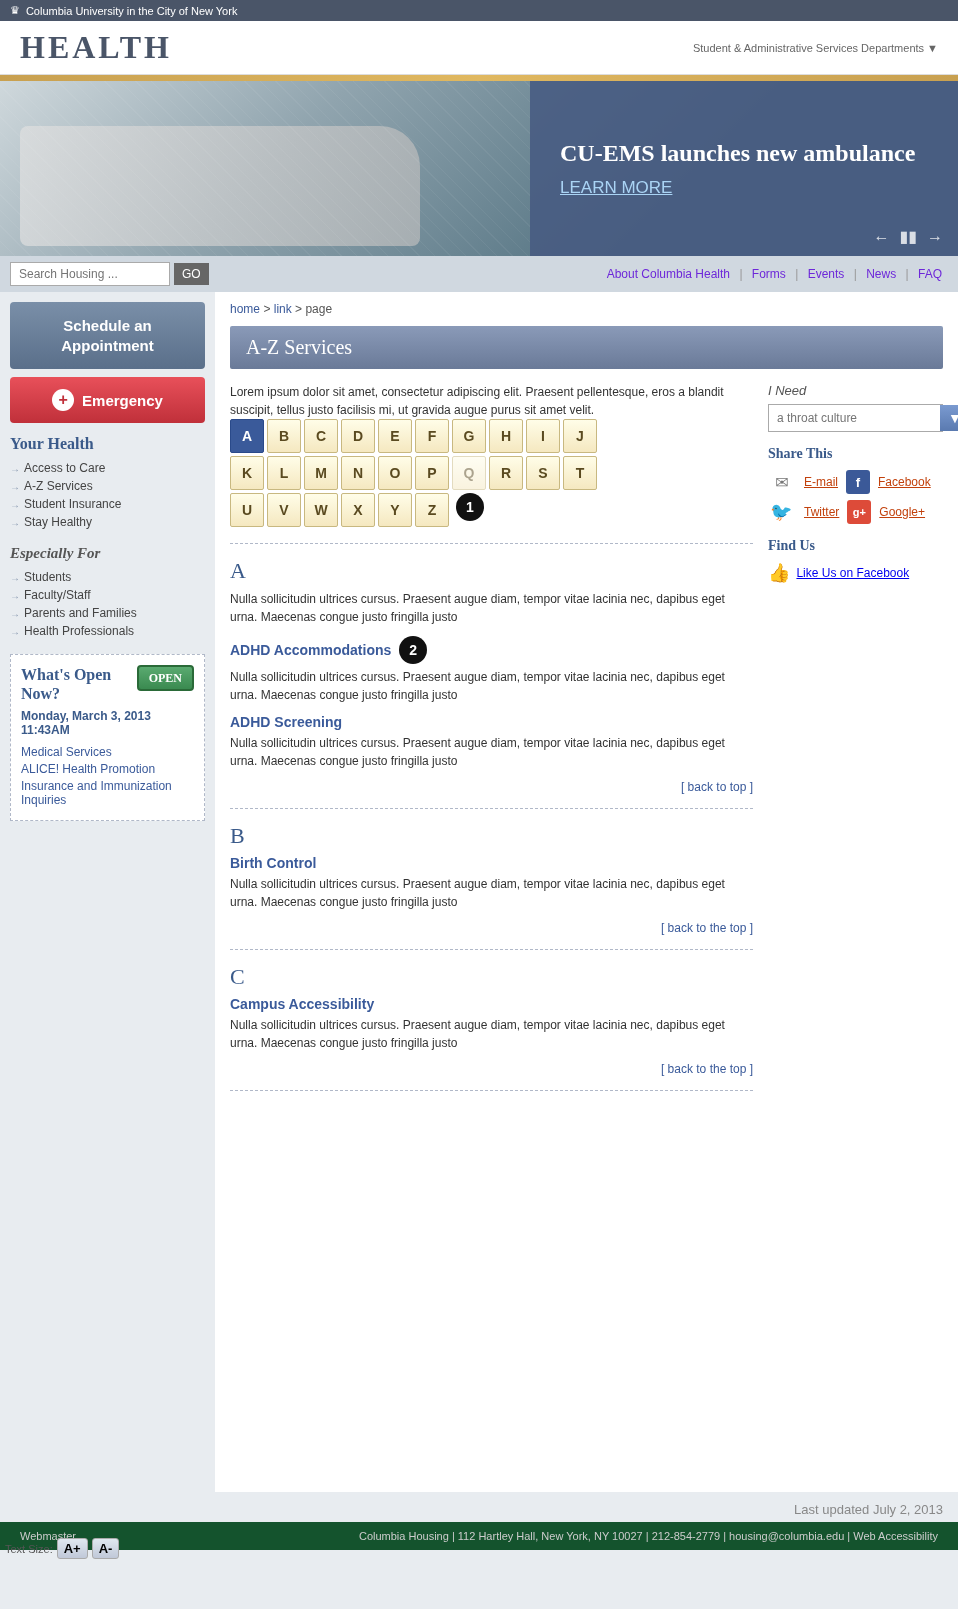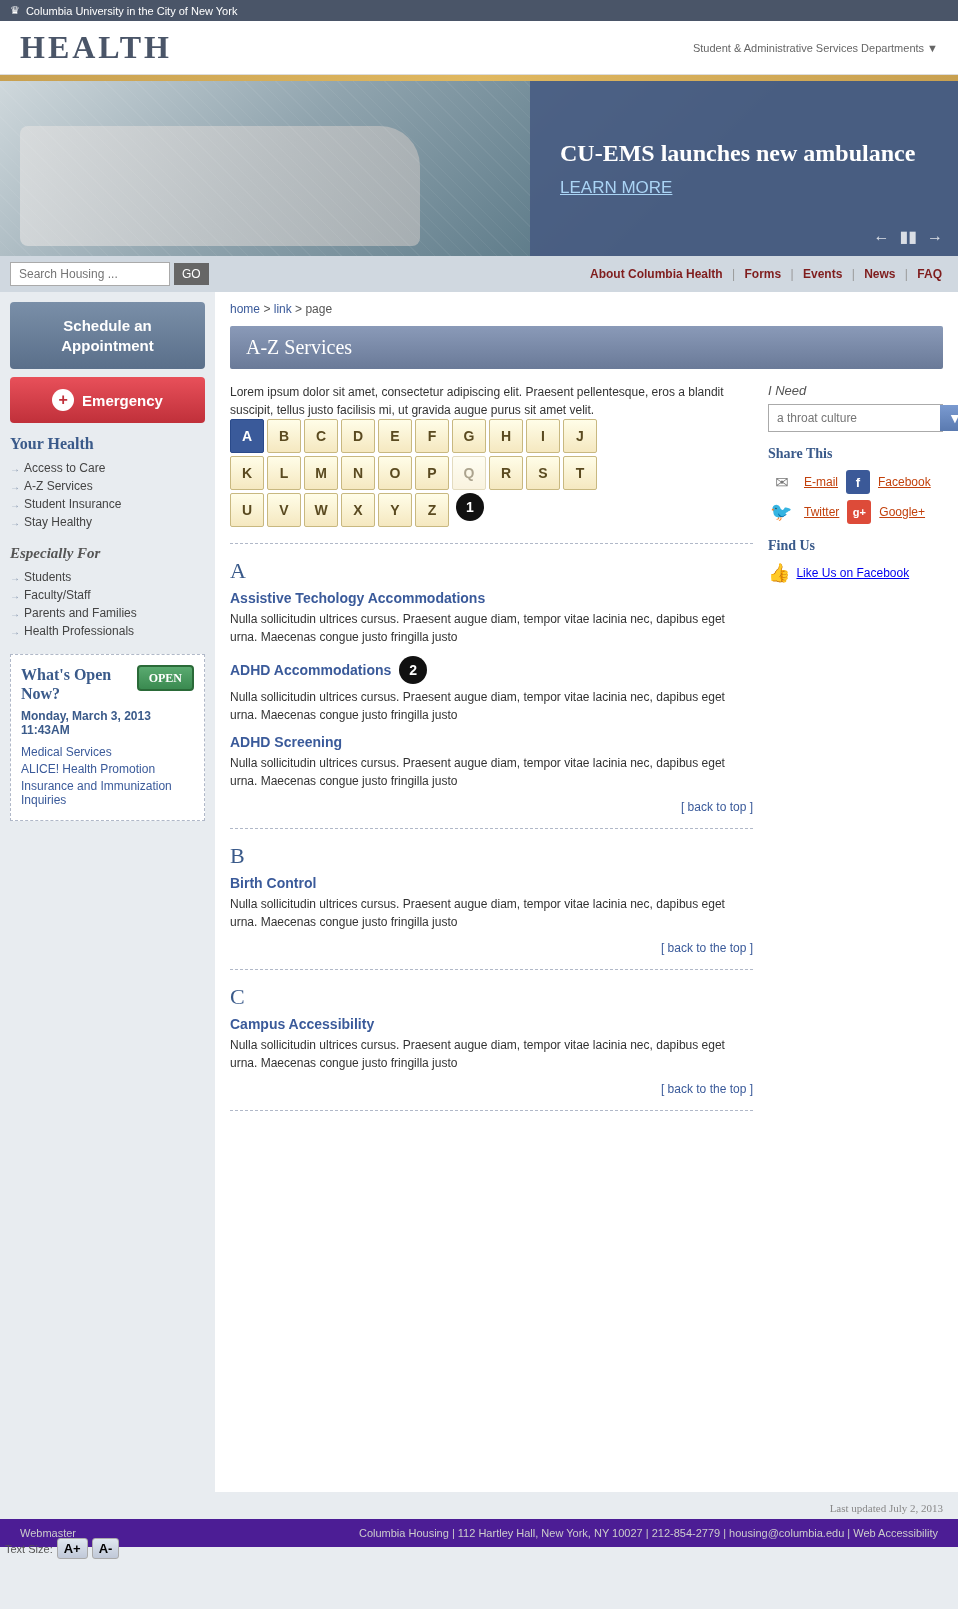--- a/index.html
+++ b/index.html
@@ -131,24 +131,23 @@
       border: none;
       padding: 4px 8px;
       font-size: 12px;
       cursor: pointer;
     }
     .search-bar .nav-links {
       font-size: 12px;
       color: #333;
     }
     .search-bar .nav-links a {
-      color: #7f1d1d;
+      color: #6d28d9;
       text-decoration: none;
       margin: 0 6px;
-      font-weight: bold;
     }
     .separator { color: #999; }
 
     
     .main-layout {
       display: flex;
       width: 100%;
     }
 
     
@@ -498,29 +497,28 @@
       padding: 2px 6px;
       cursor: pointer;
       font-size: 13px;
       font-weight: bold;
       border-radius: 3px;
     }
 
     
     .last-updated {
       text-align: right;
-      font-size: 11px;
+      font-size: 13px;
       color: #888;
       padding: 10px 15px 5px;
-      font-family: Liberation Serif, serif;
     }
 
     
     .footer {
-      background: #4c1d95;
+      background: #14532d;
       color: #ccc;
       font-size: 11px;
       padding: 8px 20px;
       display: flex;
       align-items: flex-start;
       justify-content: space-between;
     }
     .footer a { color: #ccc; text-decoration: none; }
 
     .bubble {
@@ -693,21 +691,20 @@
             <a href="#" class="alpha-btn">Y</a>
             <a href="#" class="alpha-btn">Z</a>
             <span class="bubble">1</span>
           </div>
         </div>
 
         <hr class="section-divider">
 
         <div>
           <div class="section-letter">A</div>
-          <a href="#" class="service-link">Assistive Techology Accommodations</a>
           <p class="service-desc">Nulla sollicitudin ultrices cursus. Praesent augue diam, tempor vitae lacinia nec, dapibus eget urna. Maecenas congue justo fringilla justo</p>
           <a href="#" class="service-link">ADHD Accommodations <span class="bubble">2</span></a>
           <p class="service-desc">Nulla sollicitudin ultrices cursus. Praesent augue diam, tempor vitae lacinia nec, dapibus eget urna. Maecenas congue justo fringilla justo</p>
           <a href="#" class="service-link">ADHD Screening</a>
           <p class="service-desc">Nulla sollicitudin ultrices cursus. Praesent augue diam, tempor vitae lacinia nec, dapibus eget urna. Maecenas congue justo fringilla justo</p>
           <div class="back-to-top"><a href="#">[ back to top ]</a></div>
         </div>
 
         <hr class="section-divider">
 

